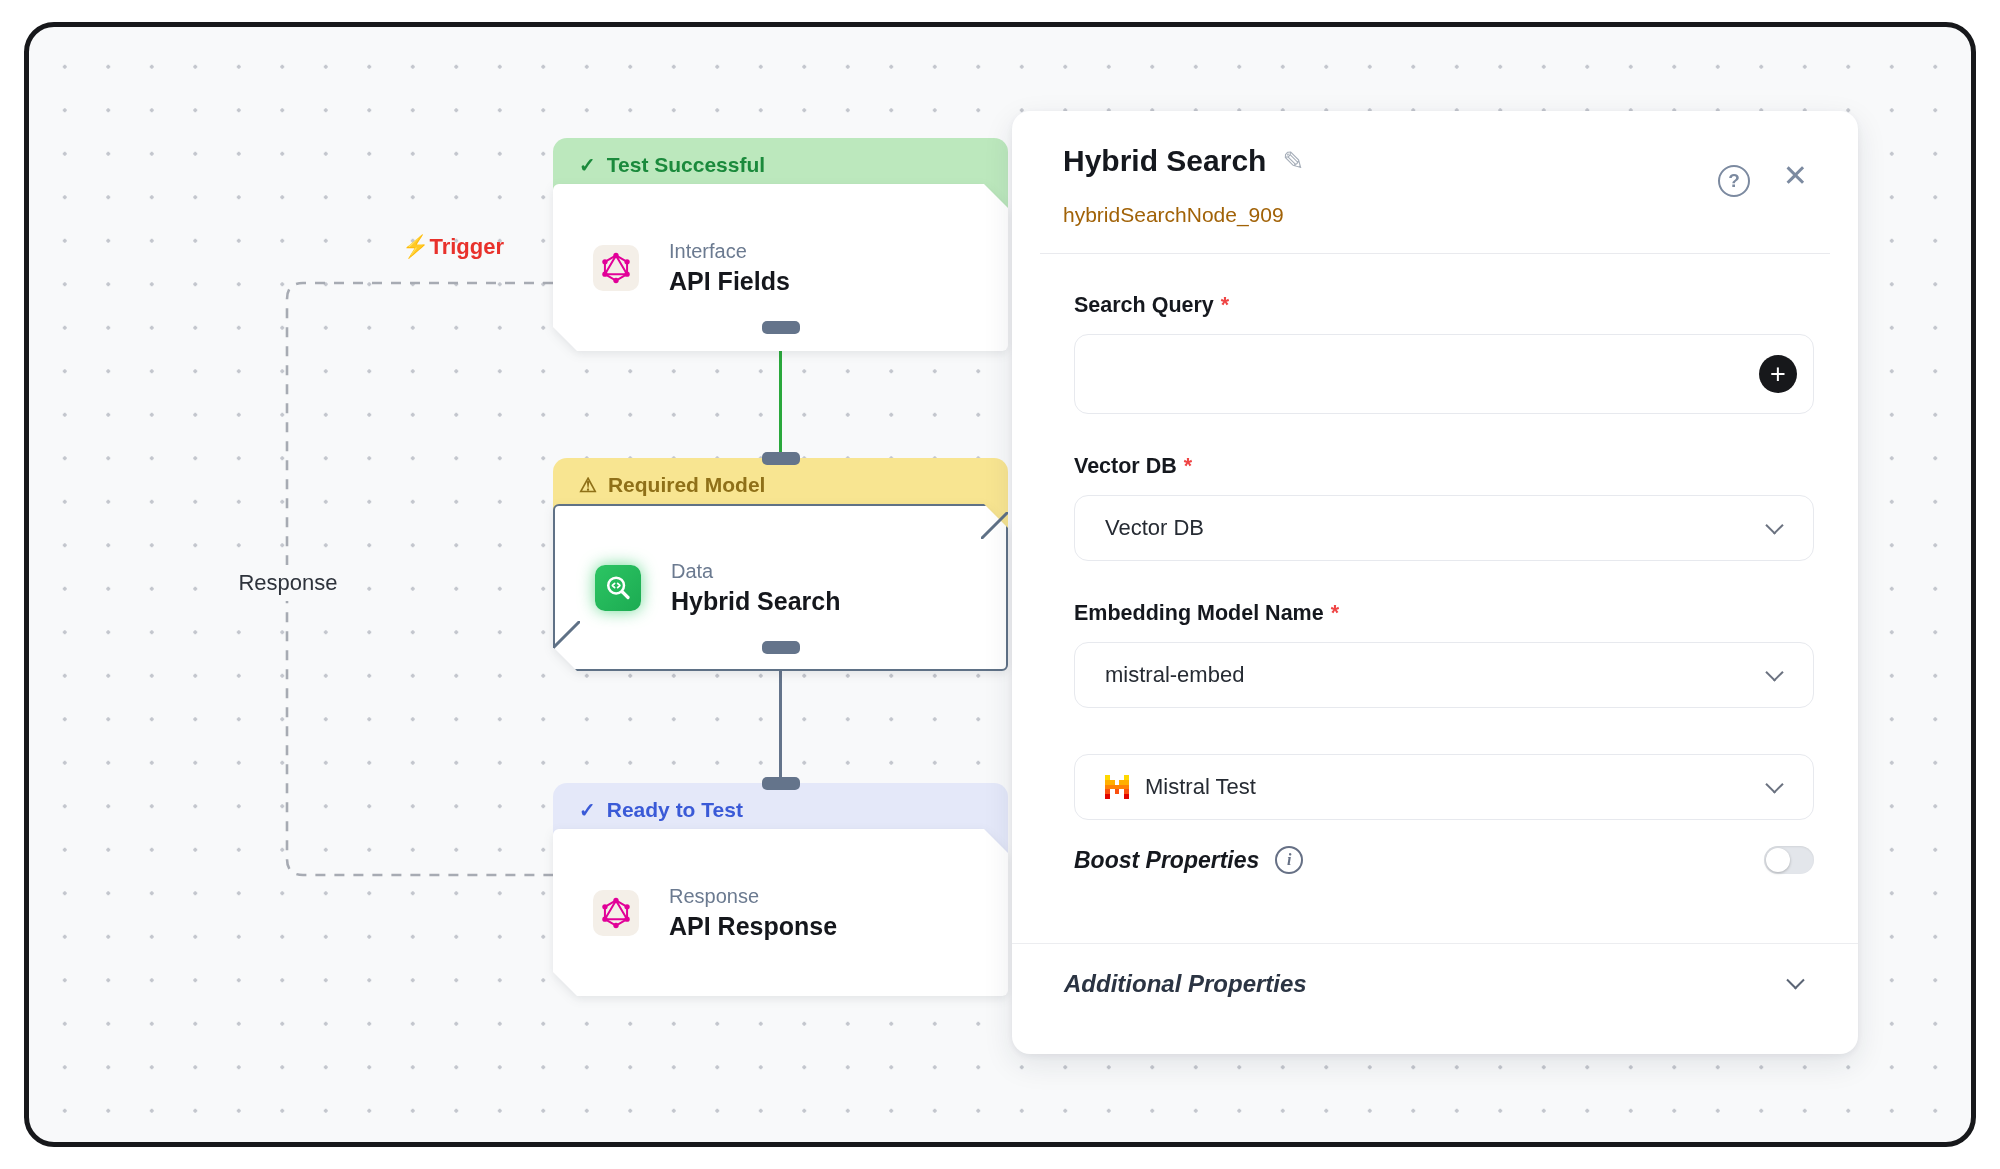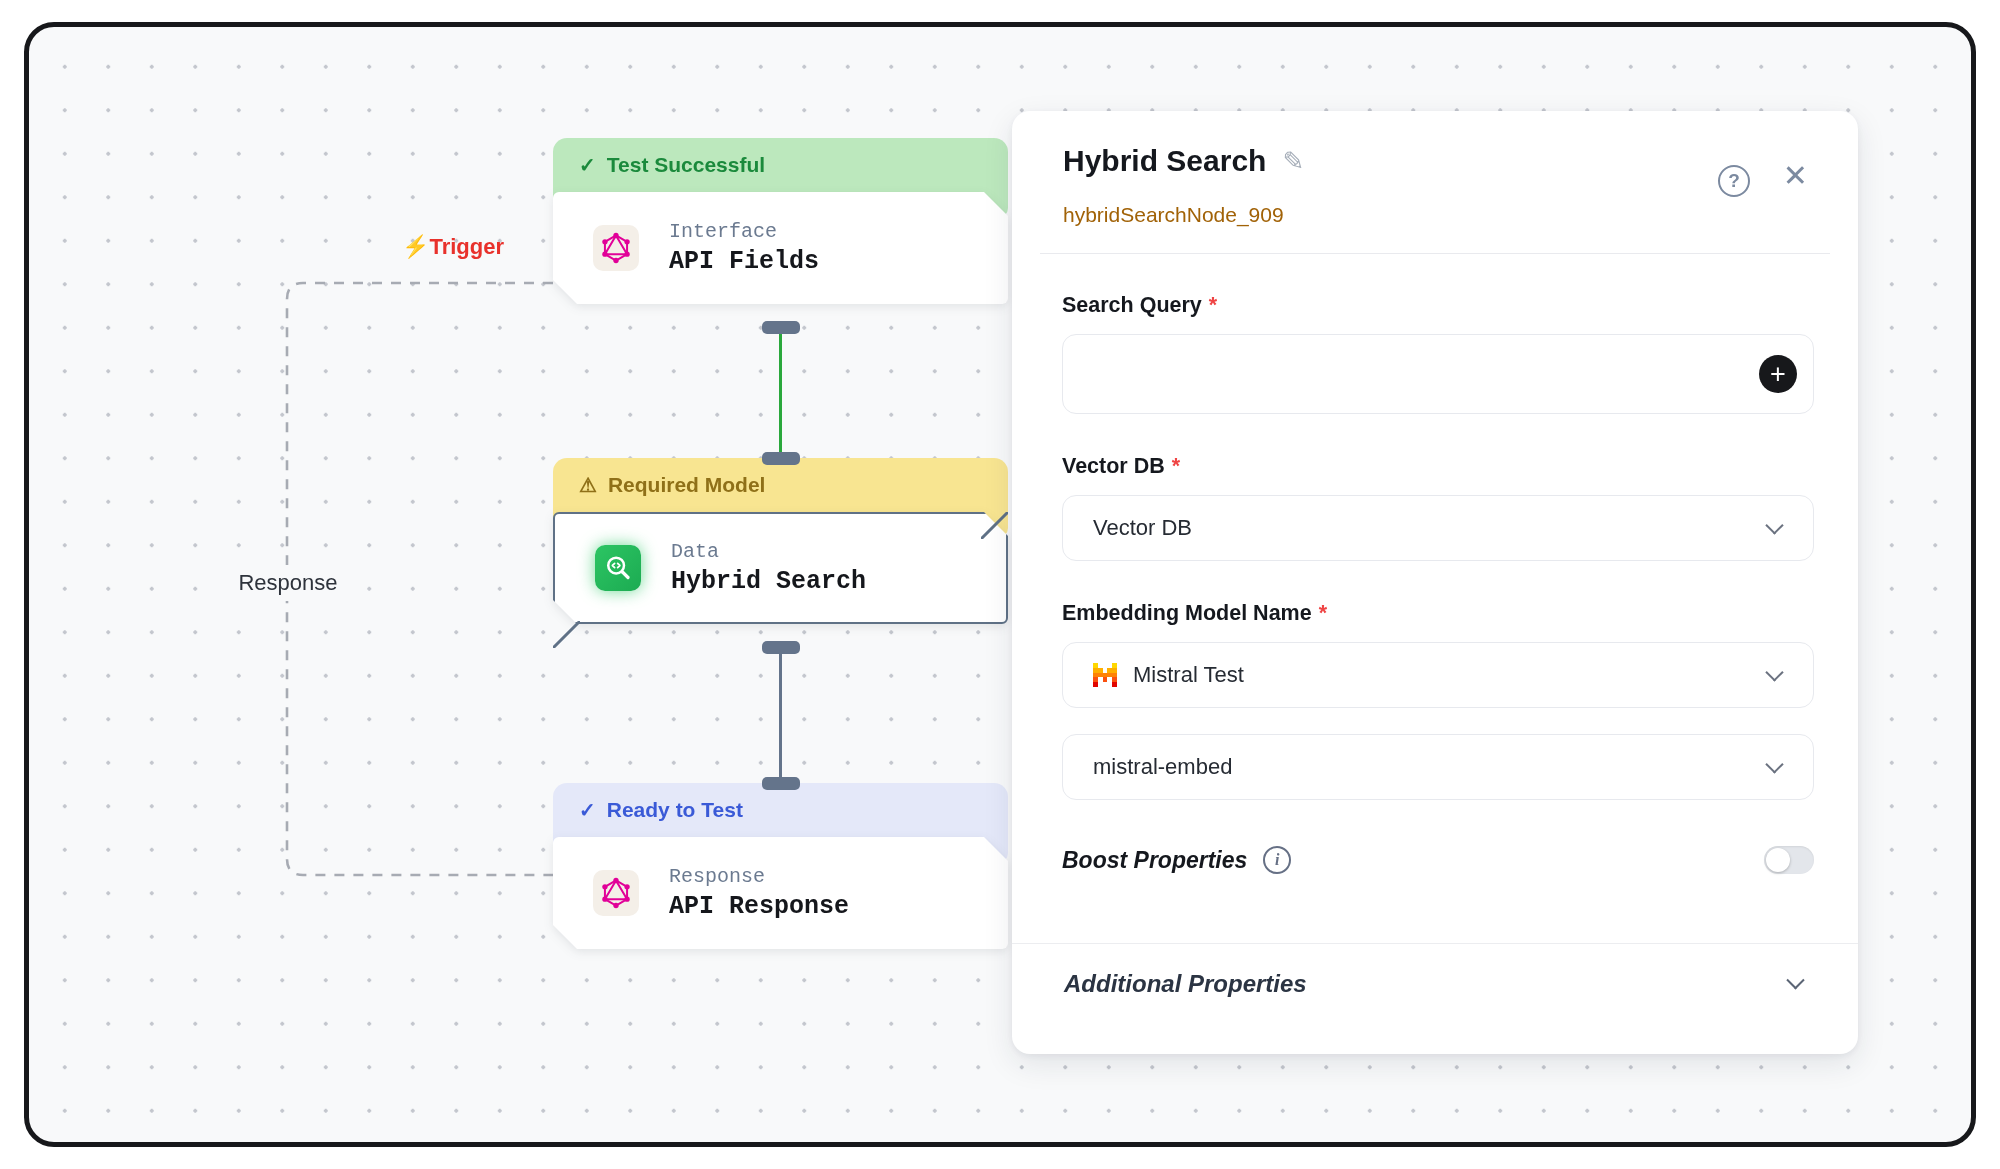--- a/index.html
+++ b/index.html
@@ -28,21 +28,21 @@
     position:absolute; left:0; right:0; top:0; height:80px;
     border-radius:14px 14px 10px 10px;
     display:flex; align-items:flex-start; padding:14px 0 0 26px; gap:11px;
     font-size:21px; font-weight:700;
   }
   .hdr-green { background:#bce8bd; color:#1b8a3c; }
   .hdr-yellow { background:#f8e591; color:#8f7018; }
   .hdr-lav { background:#e4e8f9; color:#3a5ad7; }
   .hdr-icon { font-size:20px; line-height:26px; }
   .hdr-text { line-height:26px; }
-  .node-bodywrap { position:absolute; left:0; right:0; top:54px; height:112px; filter:drop-shadow(0 3px 5px rgba(40,50,60,.10));font-family:Liberation Mono, monospace; }
+  .node-bodywrap { position:absolute; left:0; right:0; top:46px; height:167px; filter:drop-shadow(0 3px 5px rgba(40,50,60,.10)); }
   .node-body {
     position:absolute; inset:0; background:#ffffff; border-radius:6px;
     clip-path: polygon(0 0, calc(100% - 24px) 0, 100% 24px, 100% 100%, 24px 100%, 0 calc(100% - 24px));
     display:flex; align-items:center; padding-left:40px; gap:30px;
   }
   .node-body.selected { border:2px solid #5f7186; }
   .notch-line { position:absolute; width:27px; height:27px; z-index:3;
     background:linear-gradient(to bottom right, rgba(0,0,0,0) calc(50% - 2px), #5f7186 calc(50% - 1px), #5f7186 calc(50% + 1px), rgba(0,0,0,0) calc(50% + 2px)); }
   .notch-tr { right:0; top:54px; }
   .notch-bl { left:0; top:163px; }
@@ -71,21 +71,21 @@
   .pencil-icon { font-size:26px; color:#a6aeb9; cursor:pointer; }
   .panel-subtitle { position:absolute; left:51px; top:92px; font-size:21px; color:#a16207; }
   .help-btn {
     position:absolute; right:108px; top:54px; width:32px; height:32px; border-radius:50%;
     border:2.5px solid #7c8aa0; color:#7c8aa0; font-size:19px; font-weight:700;
     display:flex; align-items:center; justify-content:center; cursor:pointer; background:#fff;
   }
   .close-btn { position:absolute; right:50px; top:50px; font-size:30px; color:#7c8aa0; cursor:pointer; line-height:1; }
   .panel-divider { position:absolute; left:28px; right:28px; top:142px; height:1px; background:#e9eaee; }
 
-  .panel-form { position:absolute; left:0; right:0; top:142px; padding:40px 44px 0 50px; }
+  .panel-form { position:absolute; left:12px; right:0; top:142px; padding:40px 44px 0 50px; }
   .f-label { font-size:21.5px; font-weight:700; color:#15181e; margin-bottom:16px; }
   .req { color:#ef4444; margin-left:7px; font-weight:700; }
   .box {
     position:relative; width:100%; background:#fff; border:1.5px solid #e7e9ee; border-radius:14px;
     font-size:22px; color:#262b33; display:flex; align-items:center; padding:0 30px; cursor:pointer;
   }
   .search-box { height:80px; margin-bottom:40px; cursor:text; }
   .select-box { height:66px; }
   .mb40 { margin-bottom:40px; } .mb26 { margin-bottom:26px; } .mb46 { margin-bottom:46px; }
   .plus-btn {
@@ -244,20 +244,25 @@
             <span>Vector DB</span><span class="req">*</span>
           </div>
           <div class="box select-box mb40">
             <span>Vector DB</span>
             <i class="chev"></i>
           </div>
 
           <div class="f-label">
             <span>Embedding Model Name</span><span class="req">*</span>
           </div>
+          <div class="box select-box mb46">
+            <span>mistral-embed</span>
+            <i class="chev"></i>
+          </div>
+
           <div class="box select-box mb26">
             <span class="mistral-icon">
               <svg width="24" height="24" viewBox="0 0 10 10" shape-rendering="crispEdges">
                 <rect x="0" y="0" width="2" height="2" fill="#ffd800"></rect>
                   <rect x="8" y="0" width="2" height="2" fill="#ffd800"></rect>
                 <rect x="0" y="2" width="2" height="2" fill="#ffaf00"></rect>
                   <rect x="2" y="2" width="2" height="2" fill="#ffaf00"></rect>
                   <rect x="6" y="2" width="2" height="2" fill="#ffaf00"></rect>
                   <rect x="8" y="2" width="2" height="2" fill="#ffaf00"></rect>
                 <rect x="0" y="4" width="2" height="2" fill="#ff8205"></rect>
@@ -269,25 +274,20 @@
                   <rect x="4" y="6" width="2" height="2" fill="#fa500f"></rect>
                   <rect x="8" y="6" width="2" height="2" fill="#fa500f"></rect>
                 <rect x="0" y="8" width="2" height="2" fill="#e10500"></rect>
                   <rect x="8" y="8" width="2" height="2" fill="#e10500"></rect>
               </svg>
             </span>
             <span>Mistral Test</span>
             <i class="chev"></i>
           </div>
 
-          <div class="box select-box mb46">
-            <span>mistral-embed</span>
-            <i class="chev"></i>
-          </div>
-
           <div class="boost-row">
             <span class="boost-label">Boost Properties</span>
             <span class="info-btn">i</span>
             <div class="toggle">
               <div class="toggle-knob"></div>
             </div>
           </div>
         </div>
 
         <div class="ap-section">

